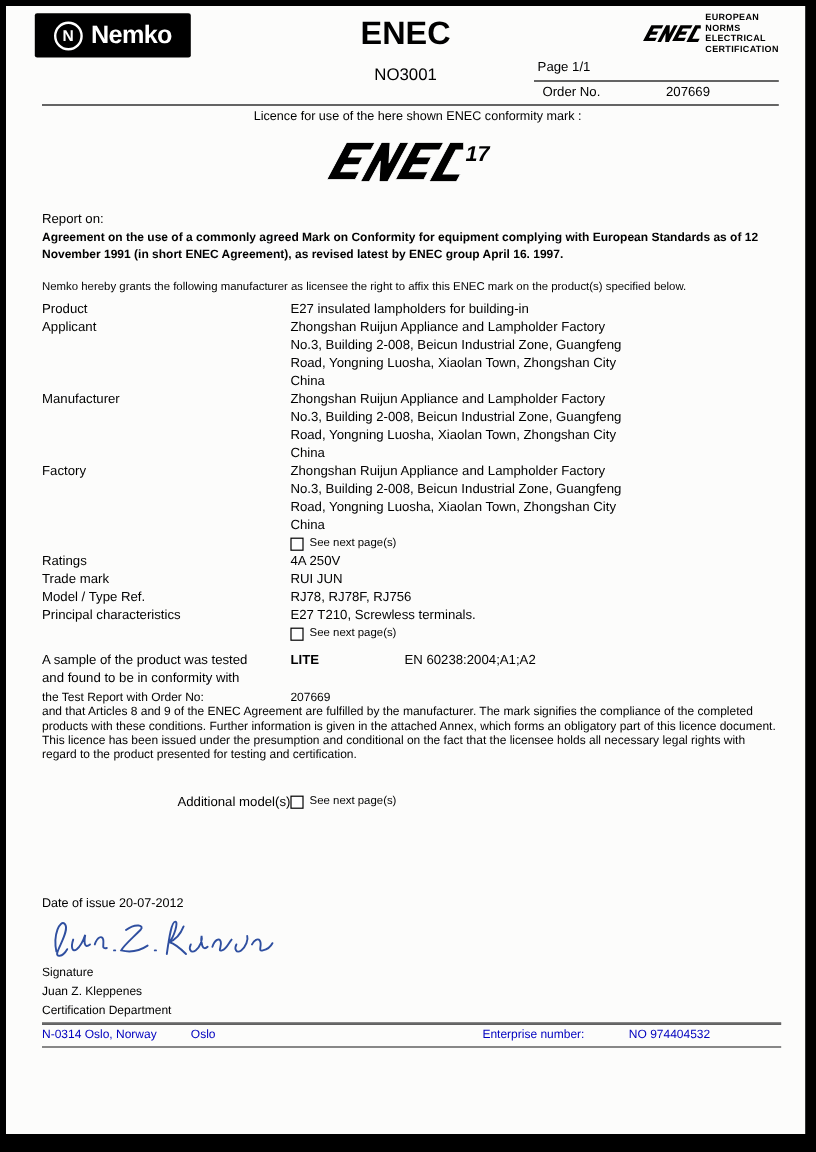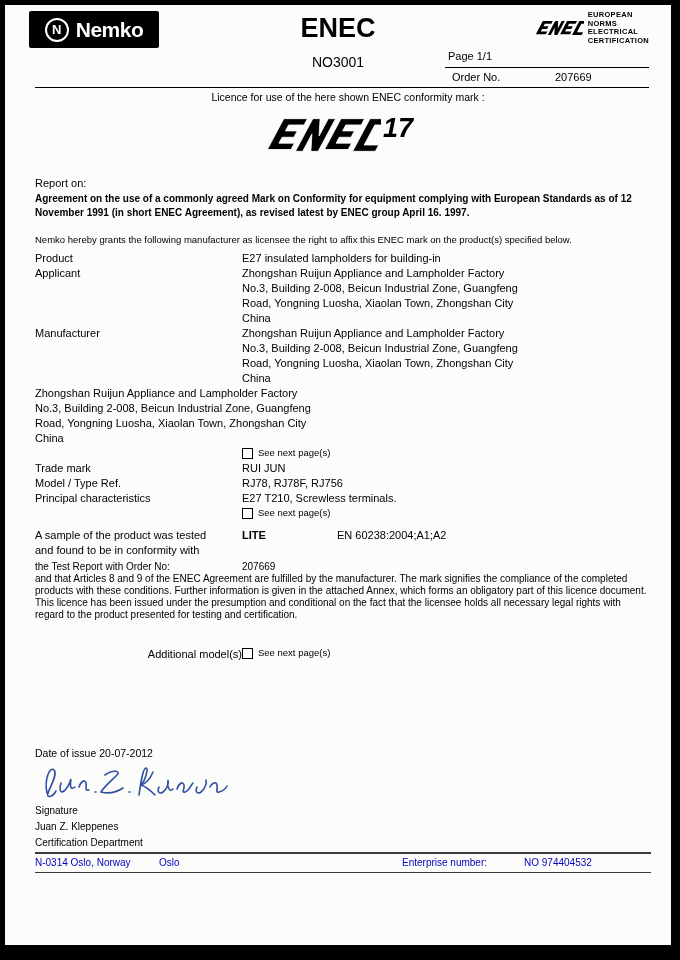--- a/index.html
+++ b/index.html
@@ -16,21 +16,21 @@
   .licence-no { position:absolute; left:0; right:0; top:49px; text-align:center; font-size:14px; }
   .page-label { position:absolute; left:443px; top:45px; font-size:11px; }
   .cert-logo { position:absolute; right:22px; top:5px; display:flex; align-items:center; gap:4px; }
   .cert-lines { font-size:7.5px; font-weight:bold; line-height:8.5px; letter-spacing:0.3px; }
   .order-rule-top { position:absolute; left:440px; right:22px; top:62px; border-top:1px solid #000; }
   .order-row { position:absolute; left:447px; top:66px; width:200px; display:flex; font-size:11px; }
   .order-row .ol { width:103px; }
   .full-rule { position:absolute; left:30px; right:22px; top:82px; border-top:1px solid #000; }
   .licence-line { position:absolute; left:0; right:0; top:86px; text-align:center; font-size:10.5px;margin-left:20px; }
   .big-mark { position:absolute; left:50%; top:102px; transform:translateX(-50%); display:flex; align-items:center; }
-  .mark-year { font-size:27px; font-weight:800; font-style:italic; margin-left:2px; margin-top:-14px; }
+  .mark-year { font-size:18px; font-weight:800; font-style:italic; margin-left:2px; margin-top:-14px; }
 
   
   .based-on { position:absolute; left:30px; top:172px; font-size:11px; }
   .agreement { position:absolute; left:30px; right:26px; top:187px; font-size:10px; font-weight:bold; line-height:14px; }
   .grant { position:absolute; left:30px; right:26px; top:229px; font-size:9.5px; }
 
   
   .fields { position:absolute; left:30px; right:20px; top:246px; font-size:11px; line-height:15px; }
   .frow { display:flex; }
   .flabel { width:207px; flex:0 0 207px; }
@@ -128,28 +128,33 @@
 China</span>
     </div>
     <div class="frow">
       <span class="flabel">Manufacturer</span>
       <span class="fvalue">Zhongshan Ruijun Appliance and Lampholder Factory
 No.3, Building 2-008, Beicun Industrial Zone, Guangfeng
 Road, Yongning Luosha, Xiaolan Town, Zhongshan City
 China</span>
     </div>
     <div class="frow">
+      <span class="flabel">Factory</span>
       <span class="fvalue">Zhongshan Ruijun Appliance and Lampholder Factory
 No.3, Building 2-008, Beicun Industrial Zone, Guangfeng
 Road, Yongning Luosha, Xiaolan Town, Zhongshan City
 China</span>
     </div>
     <div class="cb-row">
       <span class="checkbox"></span>
       <span class="cb-label">See next page(s)</span>
+    </div>
+    <div class="frow">
+      <span class="flabel">Ratings</span>
+      <span class="fvalue">4A 250V</span>
     </div>
     <div class="frow">
       <span class="flabel">Trade mark</span>
       <span class="fvalue">RUI JUN</span>
     </div>
     <div class="frow">
       <span class="flabel">Model / Type Ref.</span>
       <span class="fvalue">RJ78, RJ78F, RJ756</span>
     </div>
     <div class="frow">

